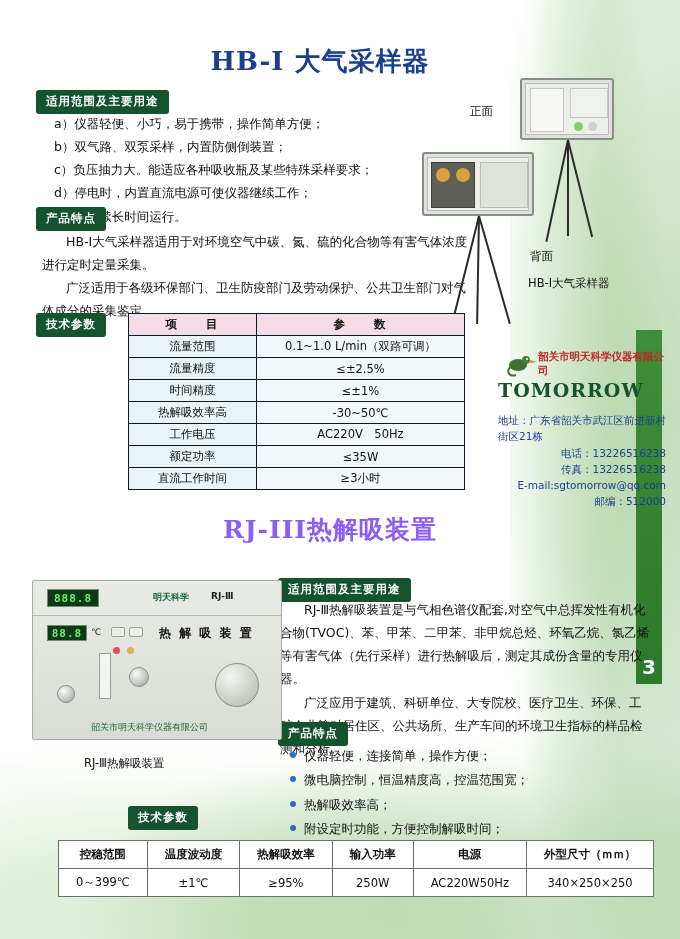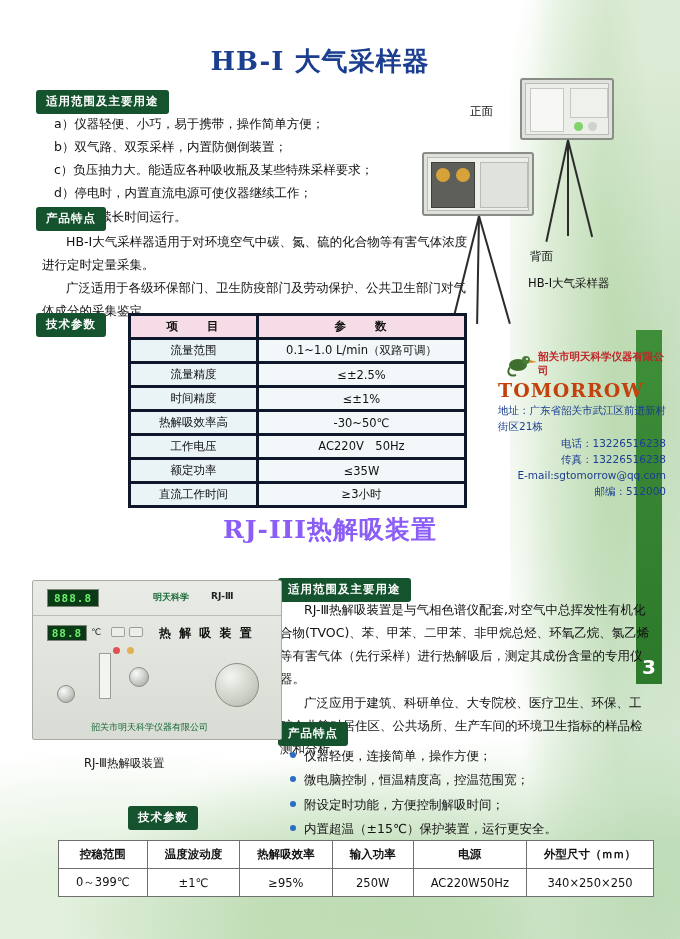--- a/index.html
+++ b/index.html
@@ -85,35 +85,35 @@
     position:absolute; display:block; width:2px; background:#2b2b2b;
     transform-origin:top center;
   }
 
   
   table.spec {
     position:absolute; border-collapse:collapse; background:#ffffff;
     font:11.5px "DejaVu Sans", sans-serif; color:#111;
   }
   table.spec td, table.spec th {
-    border:3px solid #0f172a; padding:3px 6px; text-align:center;
+    border:1px solid #0f172a; padding:3px 6px; text-align:center;
     white-space:nowrap;
   }
   table.spec thead th { background:#f6dce6; font-weight:bold; letter-spacing:2px; }
   table.spec tbody td.k { background:#eaf3f6; width:128px; }
   table.spec tbody td.v { background:#f2f7fa; width:208px; }
 
   
   .company {
     position:absolute; left:498px; top:350px; width:168px;
     font:10.5px/1.55 "DejaVu Sans", sans-serif; color:#1b3e8f; text-align:left;
   }
   .company .brand {
-    font:bold 19px "DejaVu Serif", serif; color:#c2410c; letter-spacing:1px;
-    margin:1px 0 1px 0;
+    font:bold 19px "DejaVu Serif", serif; color:#14532d; letter-spacing:1px;
+    margin:1px 0 11px 0;
   }
   .company .cname { font:bold 10.5px "DejaVu Sans", sans-serif; color:#c0262b; }
   .logobird {
     position:absolute; left:504px; top:349px; width:36px; height:30px;
   }
 
   
   .device {
     position:absolute; left:32px; top:580px; width:250px; height:160px;
     background:linear-gradient(180deg,#e9ece6,#d8dcd4);
@@ -299,20 +299,21 @@
 <div class="bodytext" style="left:280px; top:598px; width:370px;">
   <p class="indent">RJ-Ⅲ热解吸装置是与气相色谱仪配套,对空气中总挥发性有机化合物(TVOC)、苯、甲苯、二甲苯、非甲烷总烃、环氧乙烷、氯乙烯等有害气体（先行采样）进行热解吸后，测定其成份含量的专用仪器。</p>
   <p class="indent">广泛应用于建筑、科研单位、大专院校、医疗卫生、环保、工矿企业等对居住区、公共场所、生产车间的环境卫生指标的样品检测和分析。</p>
 </div>
 
 <div class="tag" style="left:278px; top:722px;">产品特点</div>
 
 <div class="bullets" style="left:288px; top:744px; width:370px;">
   <div>仪器轻便，连接简单，操作方便；</div>
   <div>微电脑控制，恒温精度高，控温范围宽；</div>
+  <div>热解吸效率高；</div>
   <div>附设定时功能，方便控制解吸时间；</div>
   <div>内置超温（±15℃）保护装置，运行更安全。</div>
 </div>
 
 <div class="device">
   <div class="panelline" style="top:34px;"></div>
   <div class="dispgreen" style="left:14px; top:8px; width:52px; height:18px;">888.8</div>
   <div class="dispgreen" style="left:14px; top:44px; width:40px; height:16px;">88.8</div>
   <div class="devlabel" style="left:58px; top:46px;">℃</div>
   <div class="devlogo" style="left:120px; top:10px;">明天科学</div>

